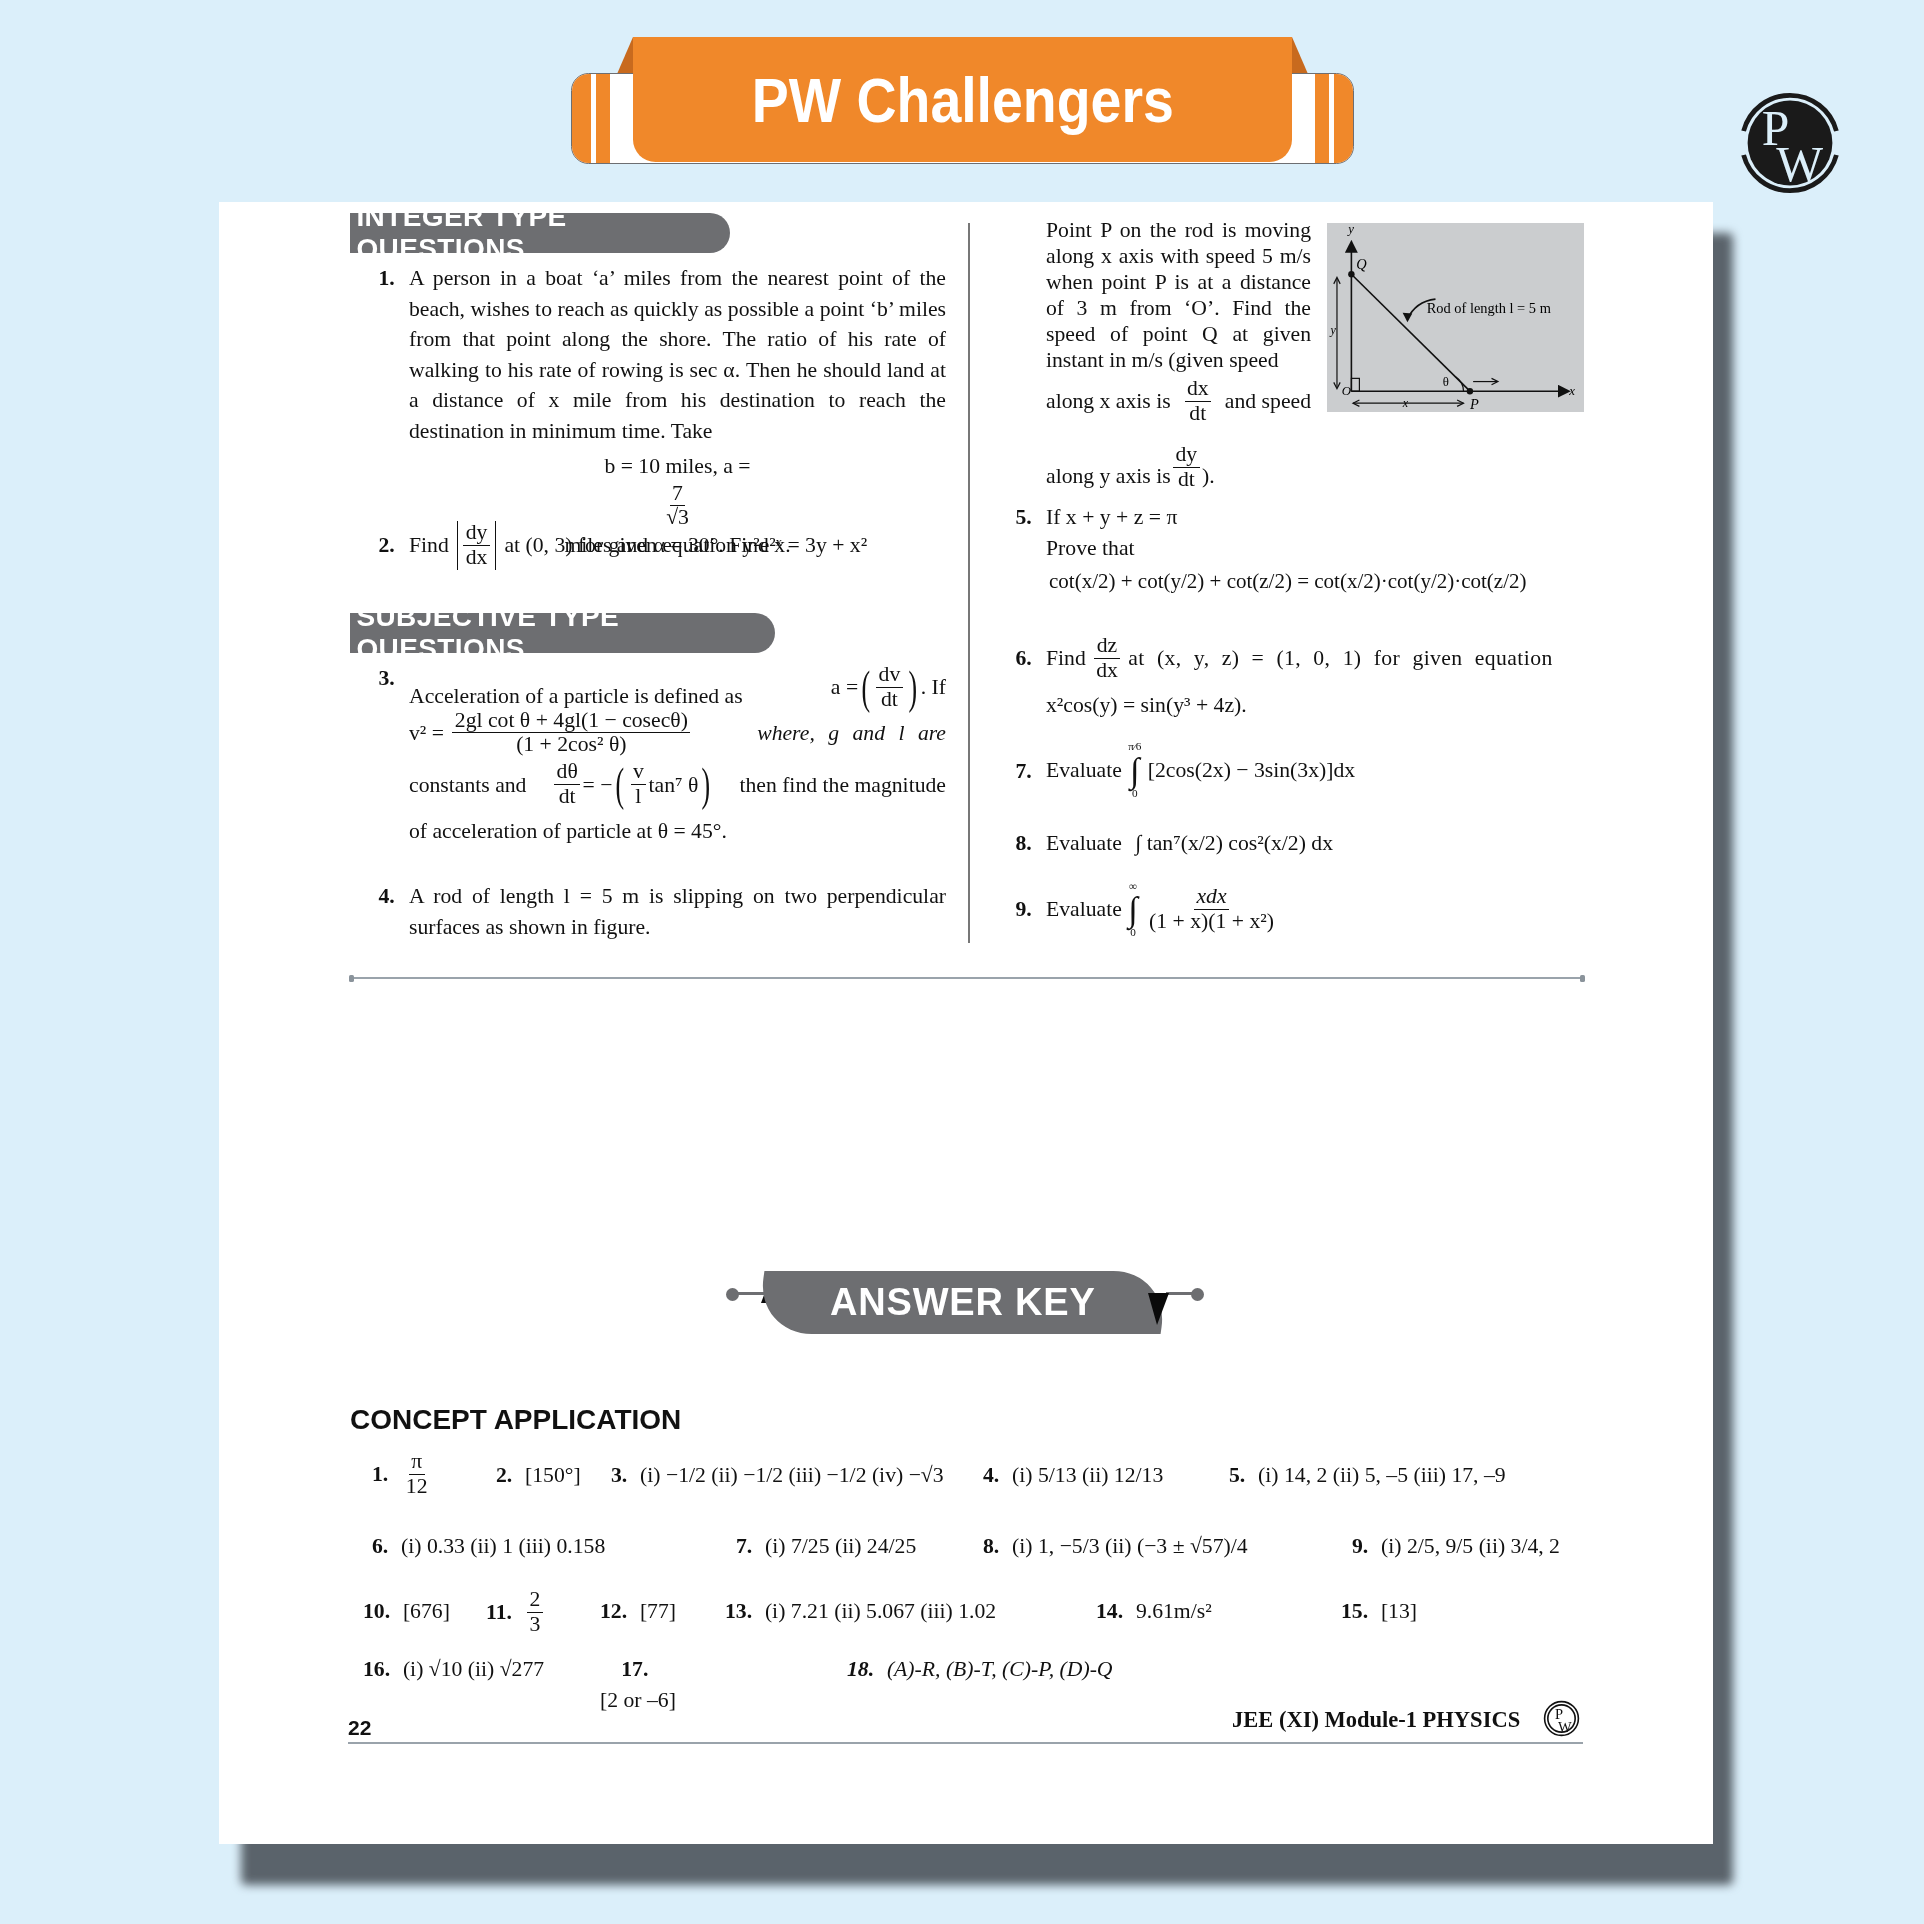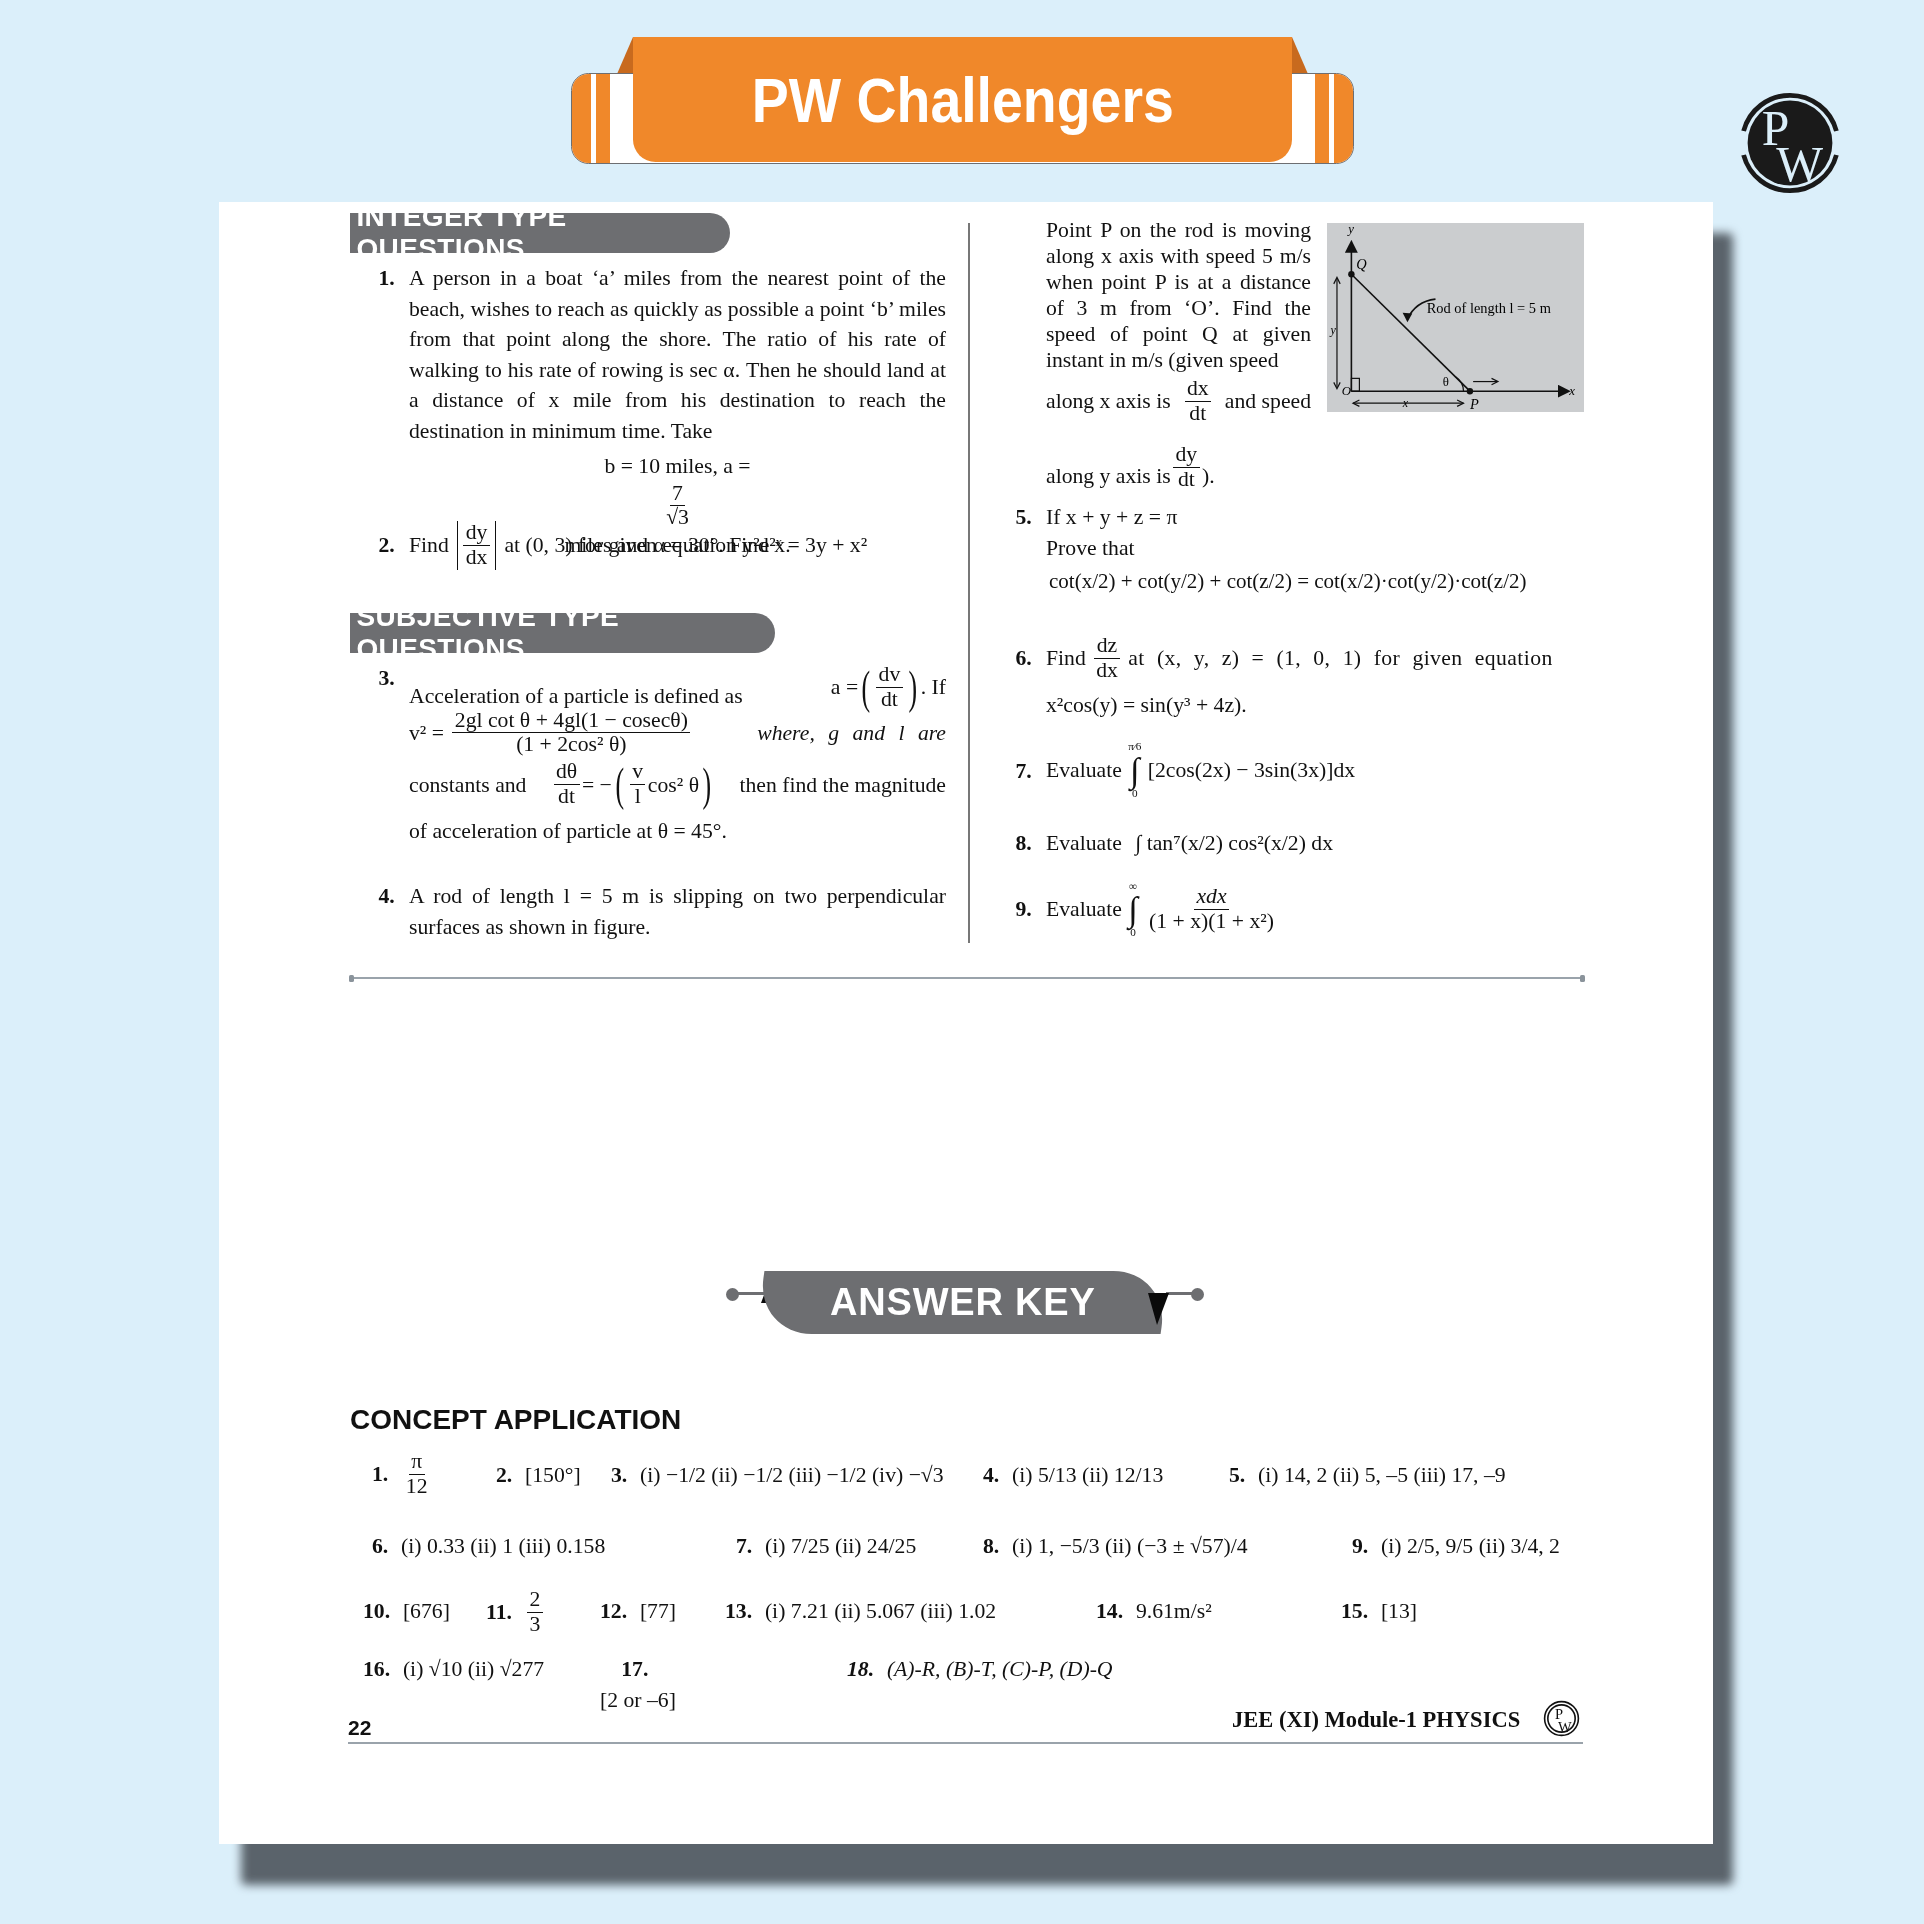--- a/index.html
+++ b/index.html
@@ -154,21 +154,21 @@
         <span class="frac">
           <span class="n">dθ</span>
           <span class="d">dt</span>
         </span>
         <span>= −</span>
         <span class="paren">(</span>
         <span class="frac">
           <span class="n">v</span>
           <span class="d">l</span>
         </span>
-        <span>cos² θ</span>
+        <span>tan⁷ θ</span>
         <span class="paren">)</span>
       </span>
     <span>then find the magnitude</span>
   </div>
   <div style="margin-top:6.4px;">of acceleration of particle at θ = 45°.</div>
 </div>
 
 <div class="q" style="left:409px;top:881px;width:537px;">
   <span class="num">4.</span>
   <span>A rod of length l = 5 m is slipping on two perpendicular surfaces as shown in figure.</span>

